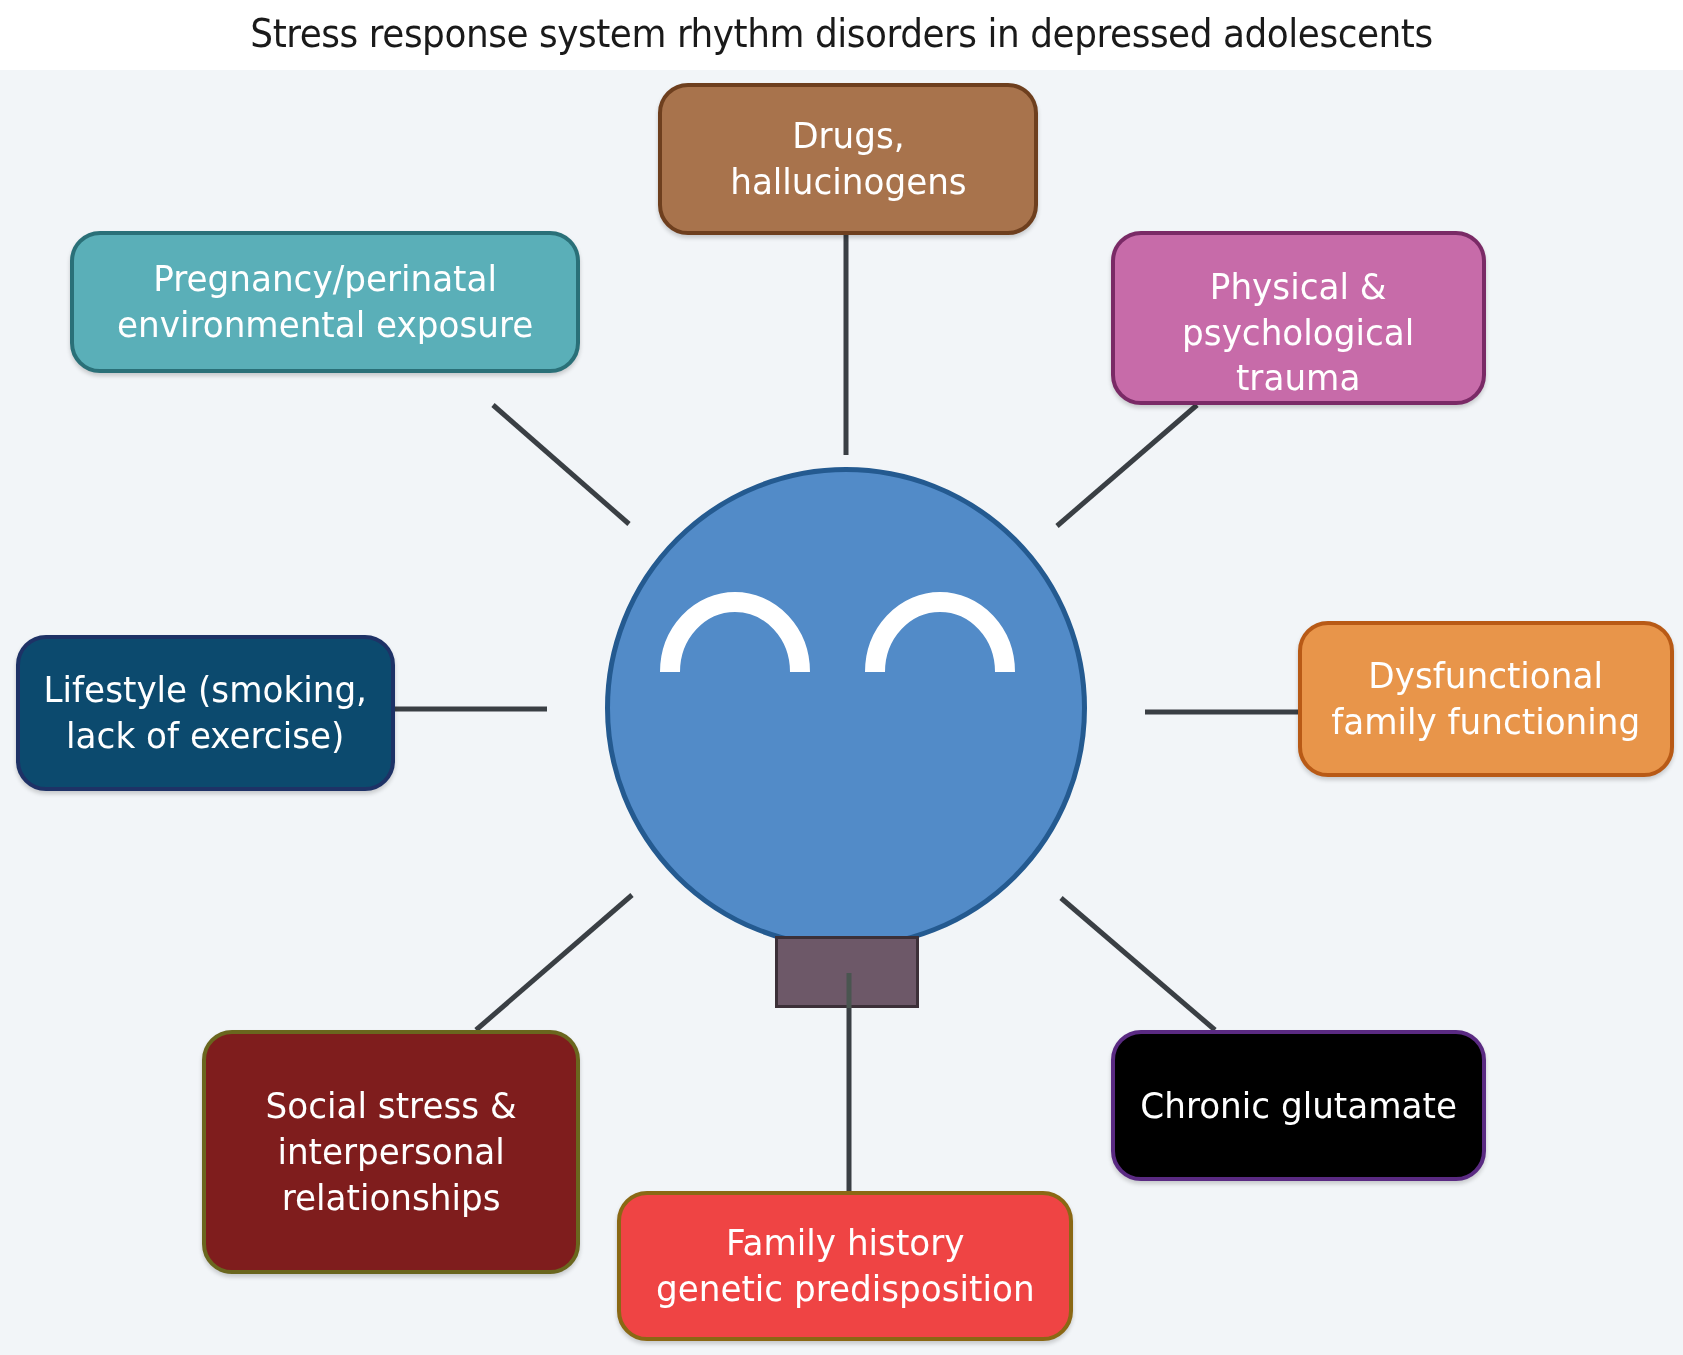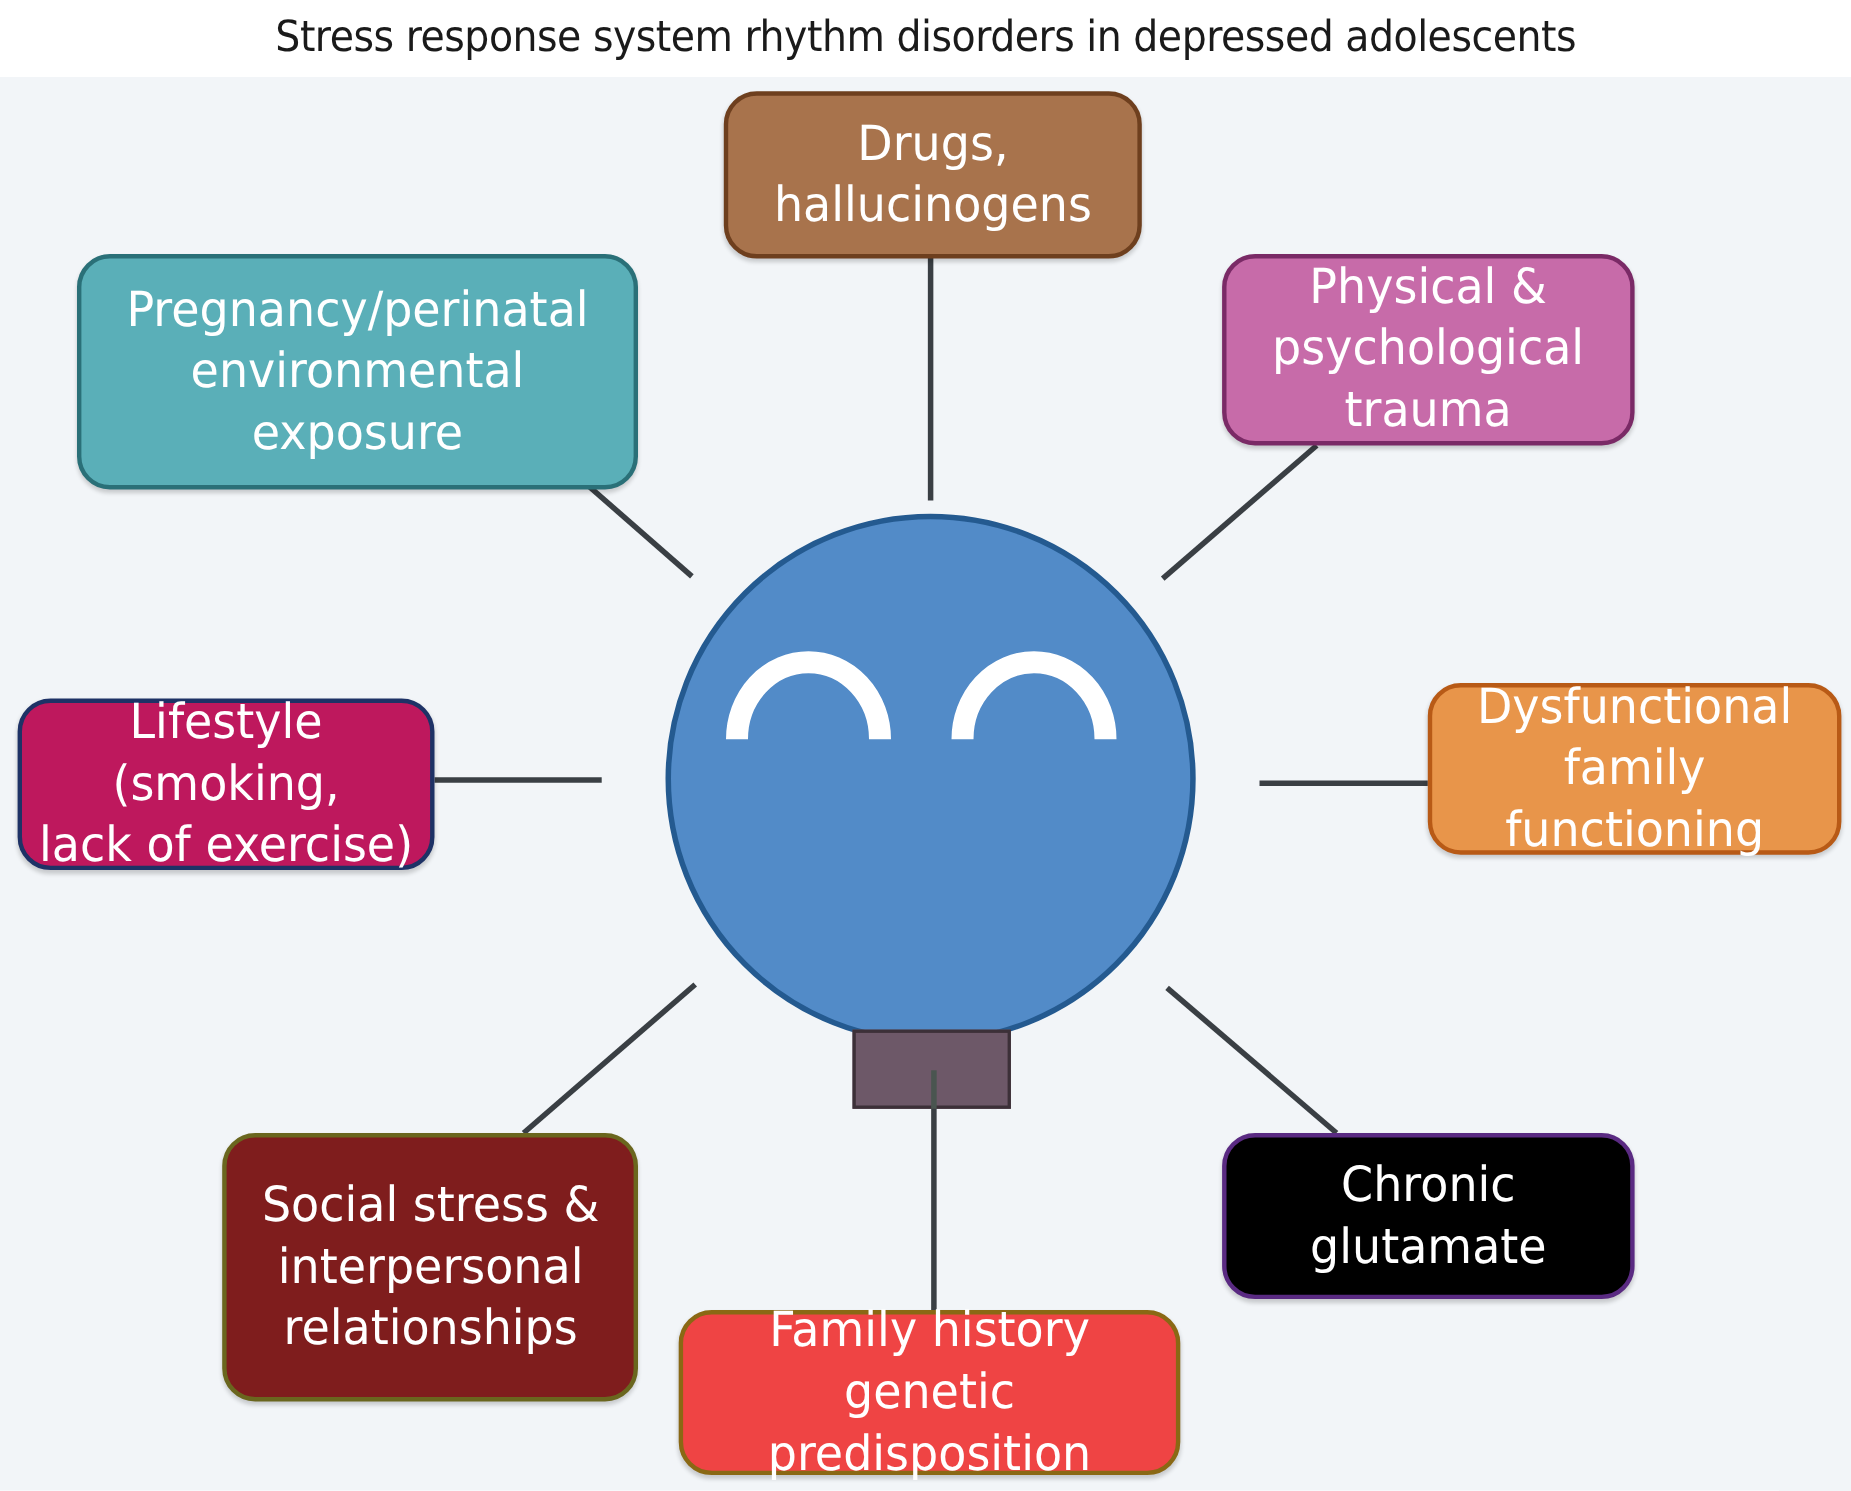--- a/index.html
+++ b/index.html
@@ -16,21 +16,21 @@
   }
   .canvas {
     position: absolute; left: 0; top: 70px; width: 1683px; height: 1285px;
     background: #f2f5f8;
   }
   svg.connectors { position: absolute; left: 0; top: 0; width: 1683px; height: 1355px; }
   .box {
     position: absolute; box-sizing: border-box;
     border-radius: 30px; border-width: 4px; border-style: solid;
     display: flex; align-items: center; justify-content: center; text-align: center;
-    color: #ffffff; font-size: 44px; line-height: 1.27;
+    color: #ffffff; font-size: 36px; line-height: 1.27;
     box-shadow: 0 3px 4px rgba(0,0,0,0.18);
   }
   .box span { display: block; transform: scaleX(0.95); white-space: pre-line; }
   .head {
     position: absolute; left: 605px; top: 467px; width: 482px; height: 482px;
     box-sizing: border-box; border-radius: 50%;
     background: #528bc8; border: 5px solid #245a90;
   }
   .neck {
     position: absolute; left: 775px; top: 936px; width: 144px; height: 72px;
@@ -63,30 +63,30 @@
 </div>
 <div class="neck" style="background: rgb(109, 88, 104);"></div>
 <svg style="position:absolute;left:0;top:0;width:1683px;height:1355px;pointer-events:none;" viewBox="0 0 1683 1355">
   <line x1="849" y1="973" x2="849" y2="1008" stroke="#4a5550" stroke-width="5"></line>
 </svg>
 
 <div class="box" style="left: 658px; top: 83px; width: 380px; height: 152px; background: rgb(168, 115, 76); border-color: rgb(110, 63, 30);">
   <span>Drugs,
 hallucinogens</span>
 </div>
-<div class="box" style="left: 70px; top: 231px; width: 510px; height: 214px; background: rgb(90, 175, 184); border-color: rgb(42, 112, 120); justify-content: flex-end;">
+<div class="box" style="left: 70px; top: 231px; width: 510px; height: 142px; background: rgb(90, 175, 184); border-color: rgb(42, 112, 120);">
   <span>Pregnancy/perinatal
 environmental exposure</span>
 </div>
 <div class="box" style="left: 1111px; top: 231px; width: 375px; height: 174px; background: rgb(199, 107, 169); border-color: rgb(122, 42, 102); align-items: flex-end;">
   <span>Physical &amp;
 psychological
 trauma</span>
 </div>
-<div class="box" style="left: 16px; top: 635px; width: 379px; height: 156px; background: #be185d; border-color: rgb(30, 50, 102);">
+<div class="box" style="left: 16px; top: 635px; width: 379px; height: 156px; background: #0c4a6e; border-color: rgb(30, 50, 102);">
   <span>Lifestyle (smoking,
 lack of exercise)</span>
 </div>
 <div class="box" style="left: 1298px; top: 621px; width: 376px; height: 156px; background: rgb(232, 149, 74); border-color: rgb(184, 90, 22);">
   <span>Dysfunctional
 family functioning</span>
 </div>
 <div class="box" style="left: 202px; top: 1030px; width: 378px; height: 244px; background: #7f1d1d; border-color: rgb(106, 102, 30);">
   <span>Social stress &amp;
 interpersonal

